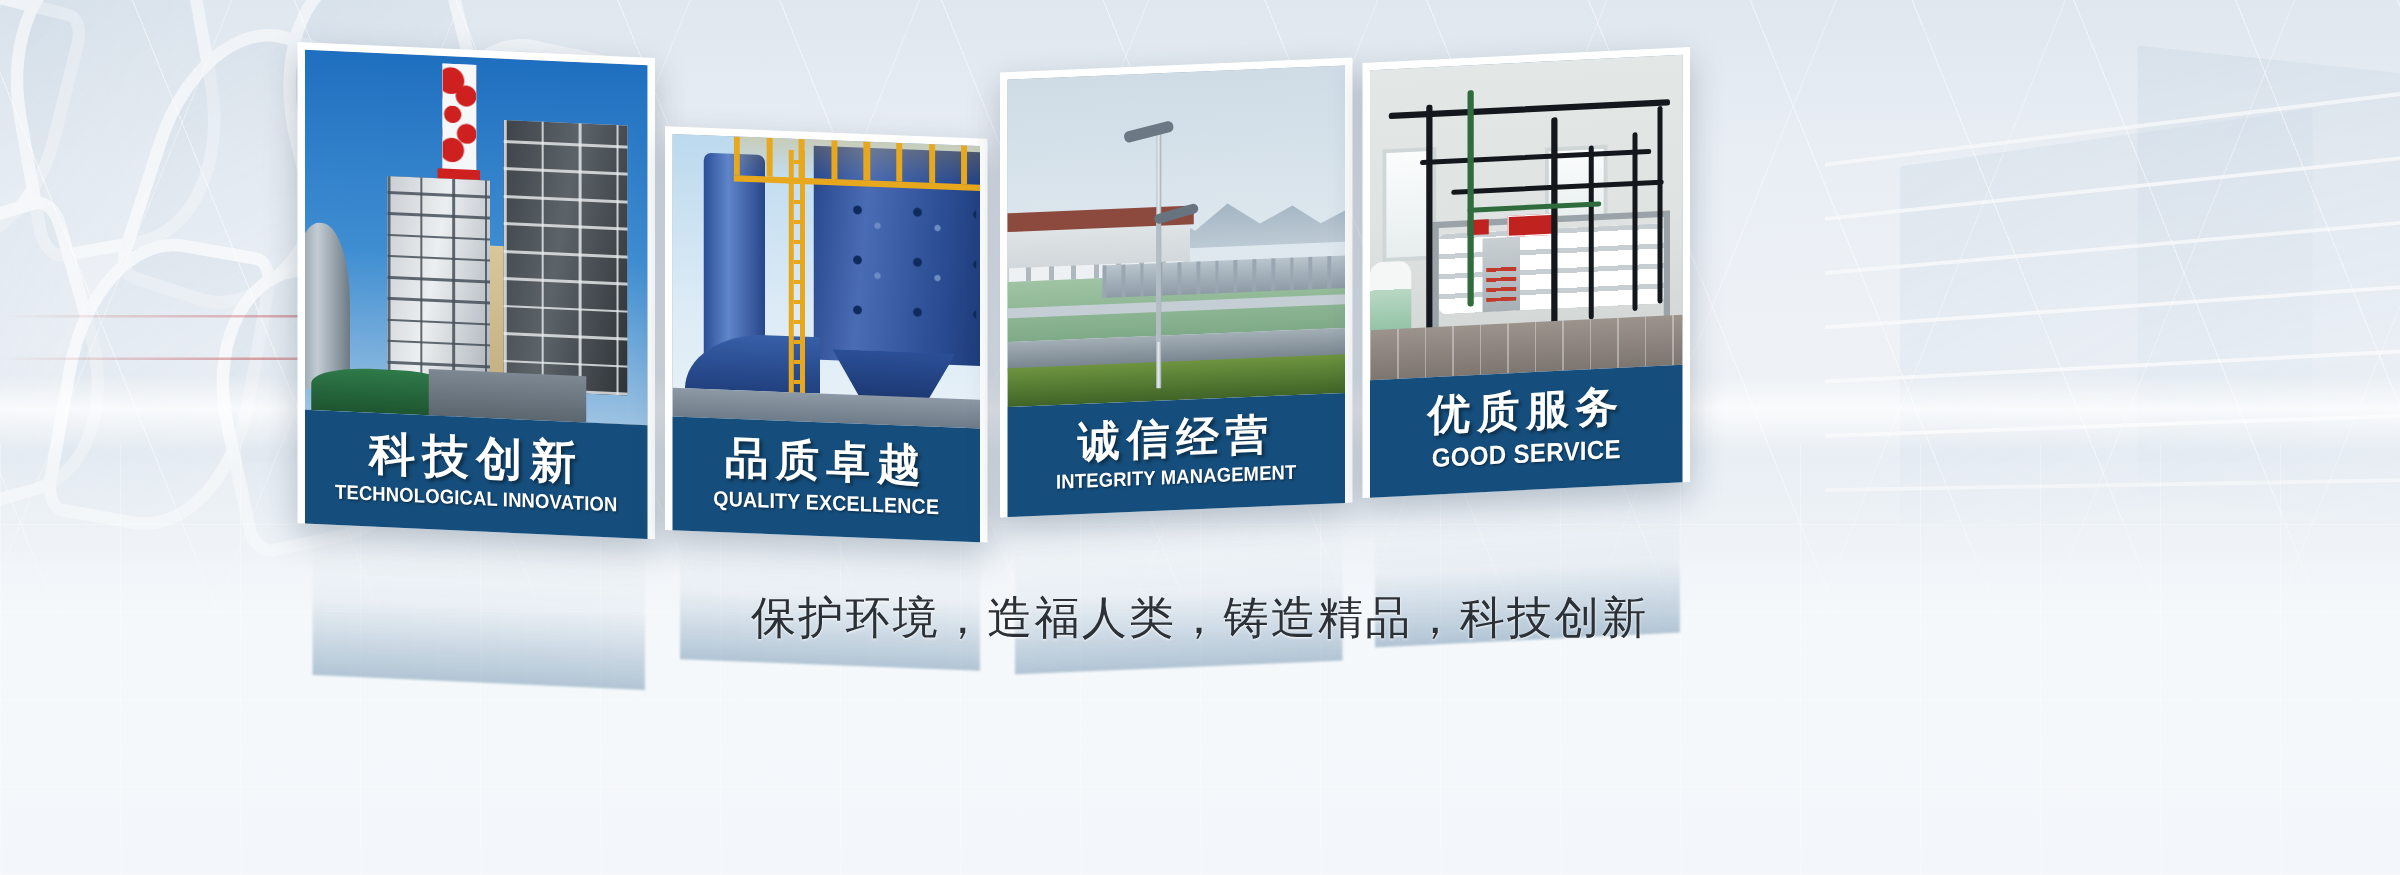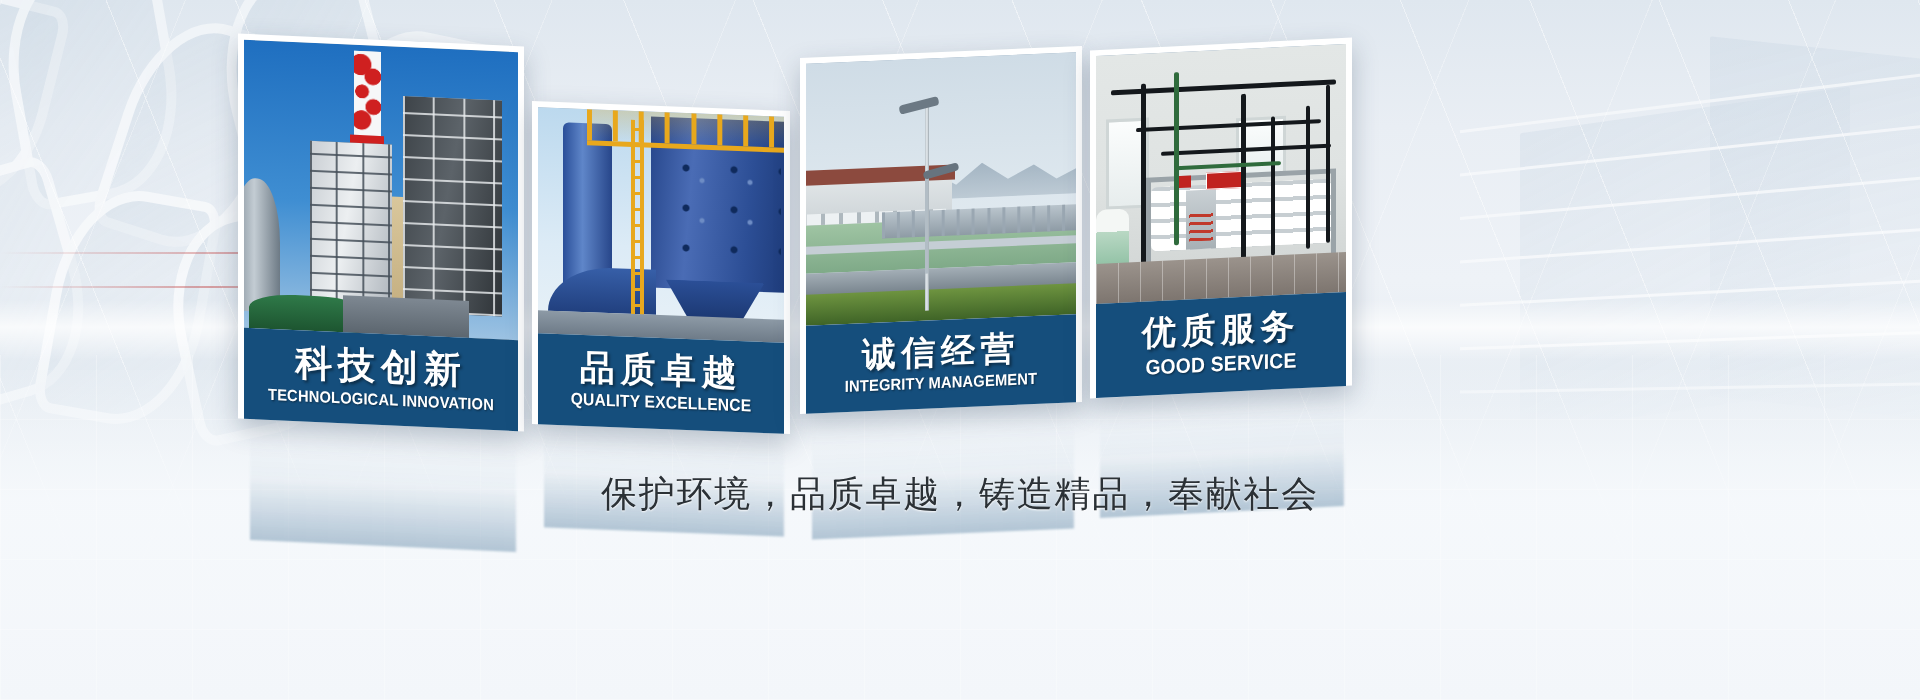--- a/index.html
+++ b/index.html
@@ -449,15 +449,15 @@
         <div class="floor"></div>
       </div>
       <div class="caption">
         <div class="cn">优质服务</div>
         <div class="en">GOOD SERVICE</div>
       </div>
     </div>
 
   </div>
 
-  <div class="tagline">保护环境，品质卓越，铸造精品，奉献社会</div>
+  <div class="tagline">保护环境，造福人类，铸造精品，科技创新</div>
 
 </div>
 
 </body></html>

